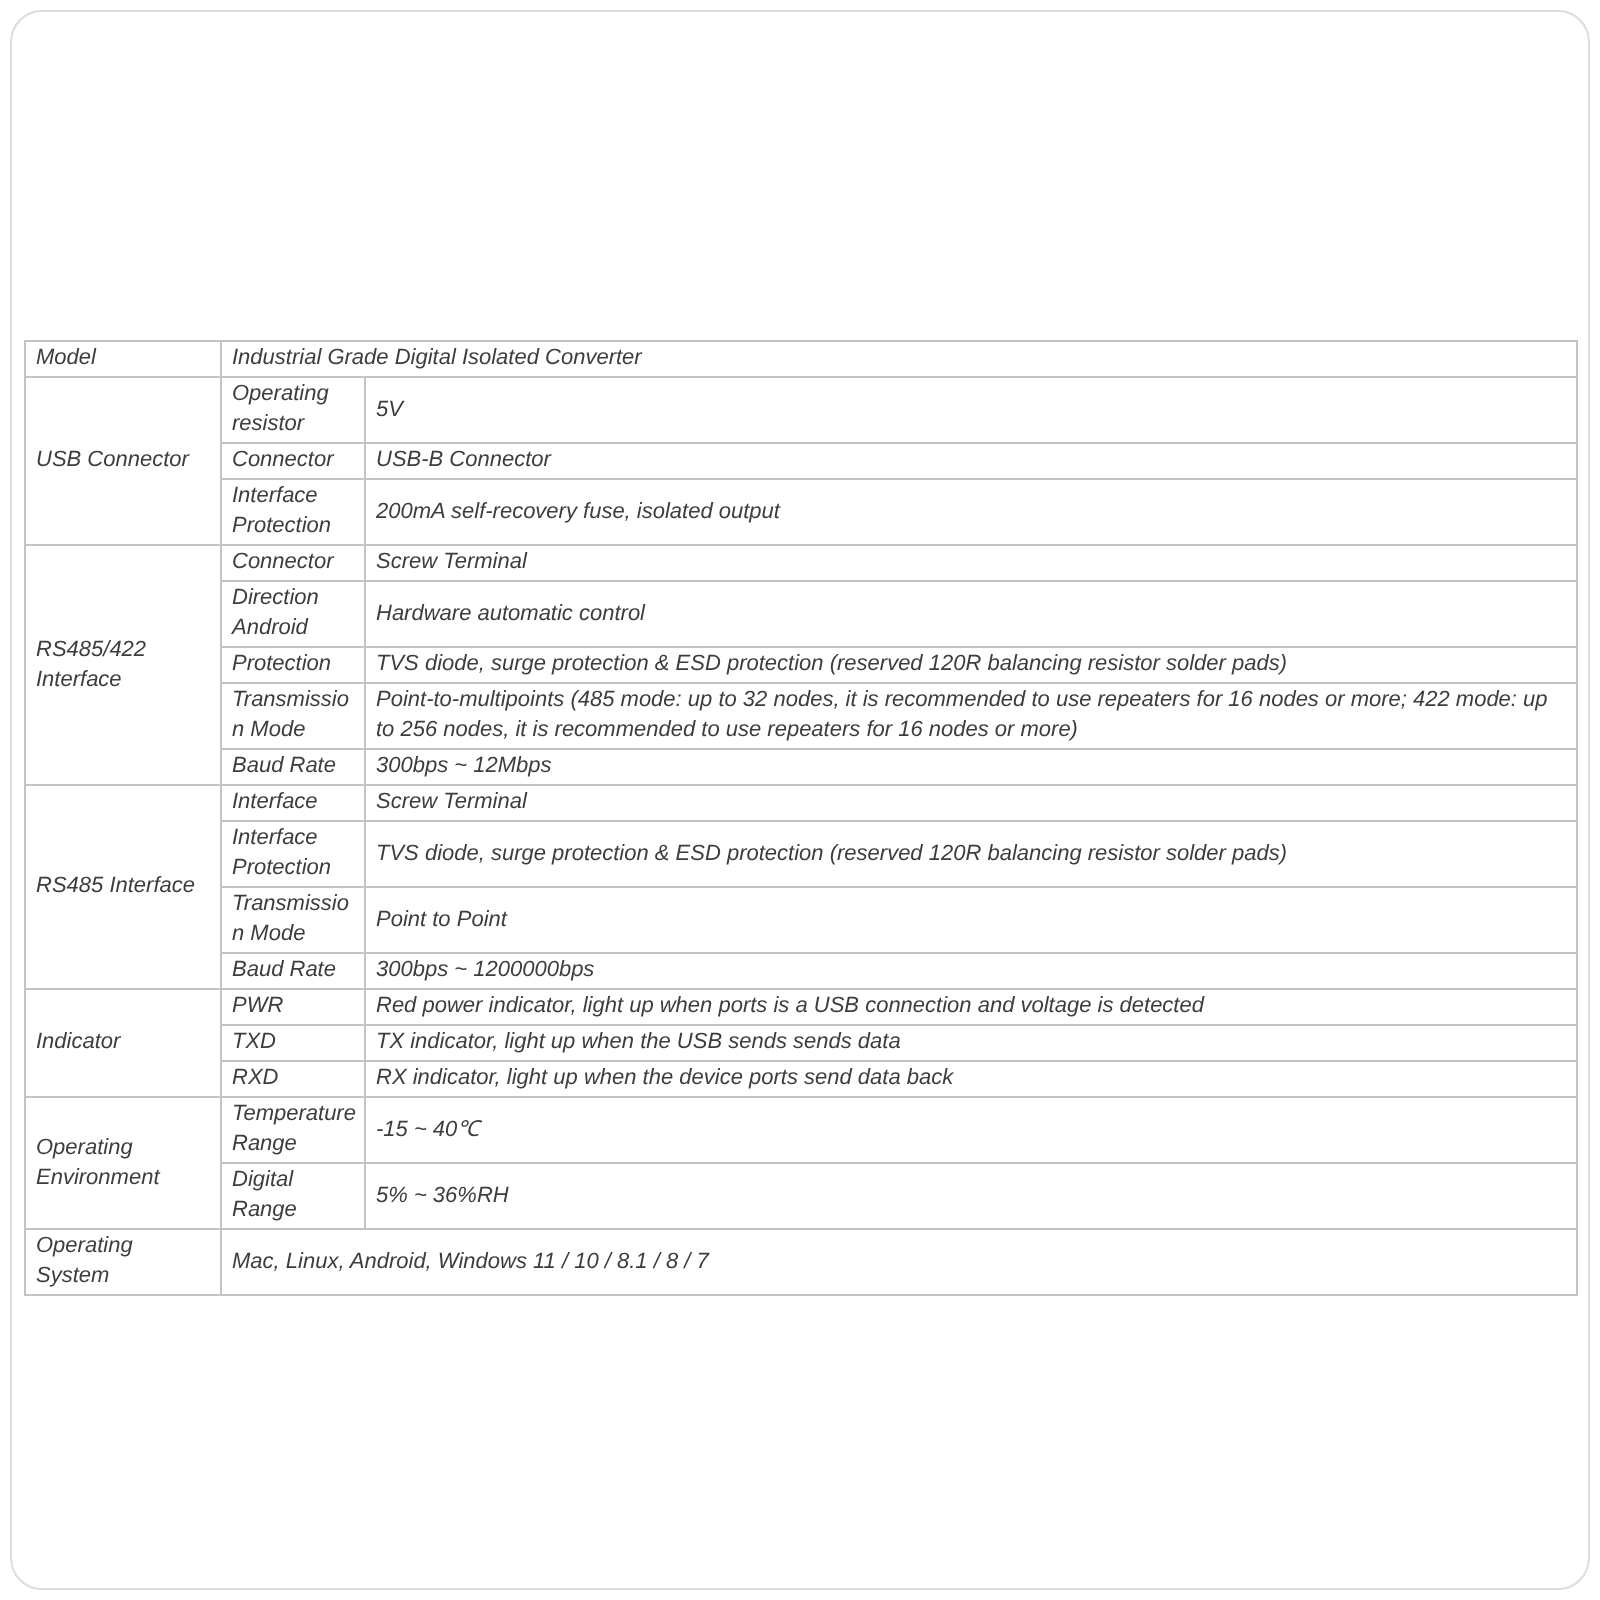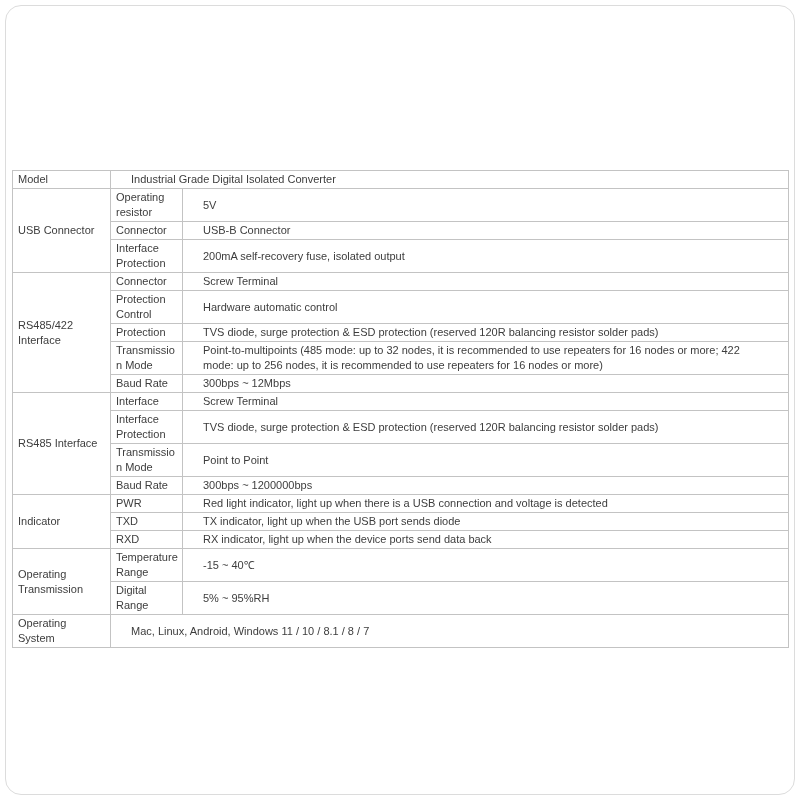--- a/index.html
+++ b/index.html
@@ -7,20 +7,21 @@
     padding: 0;
     background: #ffffff;
     font-family: "Liberation Sans", sans-serif;
   }
   .canvas {
     position: relative;
     width: 800px;
     height: 800px;
     background: #ffffff;
     overflow: hidden;
+    font-style: italic;
   }
   .frame {
     position: absolute;
     left: 5px;
     top: 5px;
     right: 5px;
     bottom: 5px;
     border: 1px solid var(--frame-border, #dcdcdc);
     border-radius: 16px;
     pointer-events: none;
@@ -31,21 +32,21 @@
     top: 170px;
     width: 776px;
     border-collapse: collapse;
     table-layout: fixed;
   }
   table.spec-table td {
     border: 1px solid var(--table-border, #c3c3c3);
     font-size: 11px;
     line-height: 15px;
     color: var(--table-text, #3d3d3d);
-    padding: 1px 20px;
+    padding: 1px 5px;
     vertical-align: middle;
     background: #ffffff;
     word-wrap: break-word;
   }
   table.spec-table td.sub {
     padding: 1px 2px 1px 5px;
   }
   table.spec-table td.category {
     padding: 1px 4px 1px 5px;
   }
@@ -81,21 +82,21 @@
         <tr>
           <td class="cell sub">Interface Protection</td>
           <td class="cell value">200mA self-recovery fuse, isolated output</td>
         </tr>
         <tr>
           <td class="cell category" rowspan="5">RS485/422 Interface</td>
           <td class="cell sub">Connector</td>
           <td class="cell value">Screw Terminal</td>
         </tr>
         <tr>
-          <td class="cell sub">Protection Control</td>
+          <td class="cell sub">Direction Android</td>
           <td class="cell value">Hardware automatic control</td>
         </tr>
         <tr>
           <td class="cell sub">Protection</td>
           <td class="cell value">TVS diode, surge protection &amp; ESD protection (reserved 120R balancing resistor solder pads)</td>
         </tr>
         <tr>
           <td class="cell sub">Transmission Mode</td>
           <td class="cell value">Point-to-multipoints (485 mode: up to 32 nodes, it is recommended to use repeaters for 16 nodes or more;   422 mode: up to 256 nodes, it is recommended to use repeaters for 16 nodes or more)</td>
         </tr>
@@ -116,38 +117,38 @@
           <td class="cell sub">Transmission Mode</td>
           <td class="cell value">Point to Point</td>
         </tr>
         <tr>
           <td class="cell sub">Baud Rate</td>
           <td class="cell value">300bps ~ 1200000bps</td>
         </tr>
         <tr>
           <td class="cell category" rowspan="3">Indicator</td>
           <td class="cell sub">PWR</td>
-          <td class="cell value">Red light indicator, light up when there is a USB connection and voltage is detected</td>
+          <td class="cell value">Red power indicator, light up when ports is a USB connection and voltage is detected</td>
         </tr>
         <tr>
           <td class="cell sub">TXD</td>
-          <td class="cell value">TX indicator, light up when the USB port sends diode</td>
+          <td class="cell value">TX indicator, light up when the USB sends sends data</td>
         </tr>
         <tr>
           <td class="cell sub">RXD</td>
           <td class="cell value">RX indicator, light up when the device ports send data back</td>
         </tr>
         <tr>
-          <td class="cell category" rowspan="2">Operating Transmission</td>
+          <td class="cell category" rowspan="2">Operating Environment</td>
           <td class="cell sub">Temperature Range</td>
           <td class="cell value">-15 ~ 40℃</td>
         </tr>
         <tr>
           <td class="cell sub">Digital Range</td>
-          <td class="cell value">5% ~ 95%RH</td>
+          <td class="cell value">5% ~ 36%RH</td>
         </tr>
         <tr>
           <td class="cell category">Operating System</td>
           <td class="cell value" colspan="2">Mac, Linux, Android, Windows 11 / 10 / 8.1 / 8 / 7</td>
         </tr>
       </tbody>
   </table>
 </div>
 
 </body></html>

